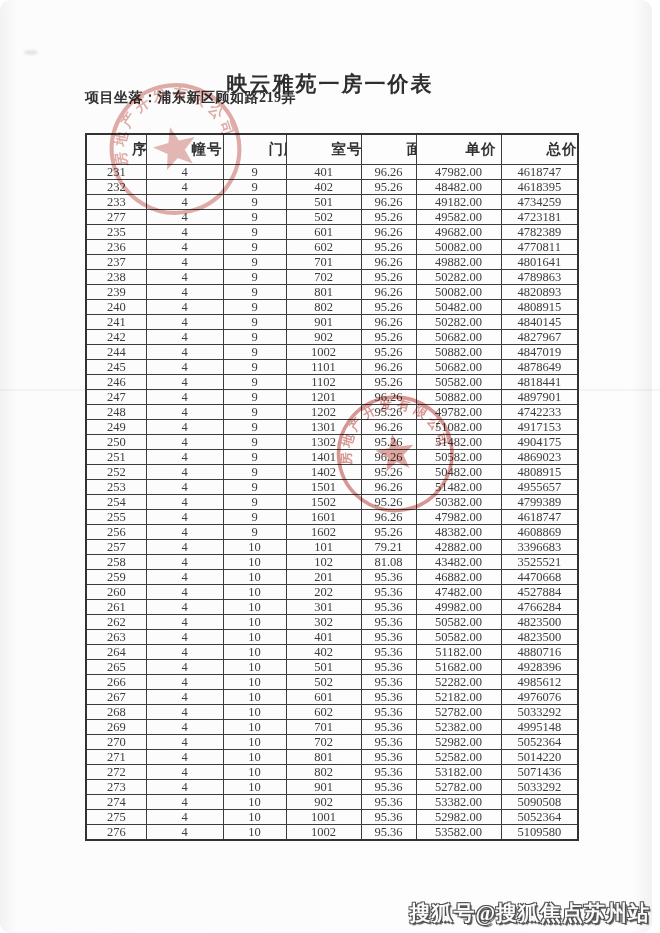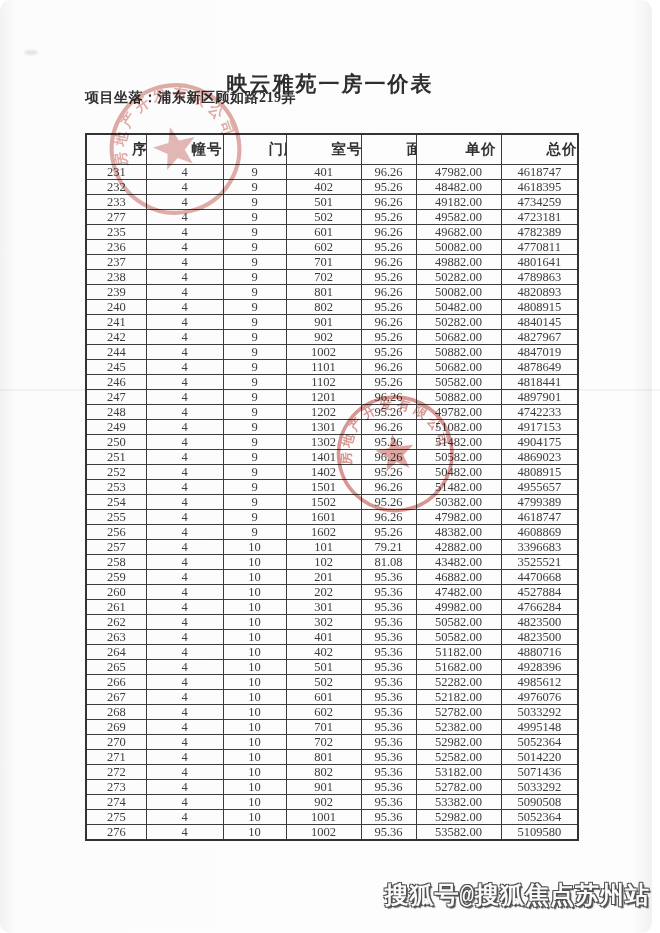--- a/index.html
+++ b/index.html
@@ -48,23 +48,23 @@
   
   .seal{
     position:absolute;color:#bf5148;
     mix-blend-mode:multiply;
     pointer-events:none;z-index:3;
   }
   .seal-top{left:103px;top:75px;width:144px;height:144px;opacity:.48;transform:rotate(-14deg);}
   .seal-mid{left:331px;top:388px;width:128px;height:128px;opacity:.60;transform:rotate(-9deg);}
   
   .watermark{
-    position:absolute;right:2px;bottom:22px;
-    font-family:Liberation Mono, monospace;
-    font-size:24px;font-weight:700;letter-spacing:1px;
+    position:absolute;right:2px;bottom:6px;
+    font-family:Liberation Serif, serif;
+    font-size:21px;font-weight:700;letter-spacing:1px;
     color:#fbfbfb;
     text-shadow:
       1px 1px 0 #4f4f4f,-1px -1px 0 #4f4f4f,
       1px -1px 0 #4f4f4f,-1px 1px 0 #4f4f4f,
       2px 2px 1px #5a5a5a;
     z-index:5;
   }
   
   .fold-line{
     position:absolute;top:389px;left:0;width:660px;height:2px;

